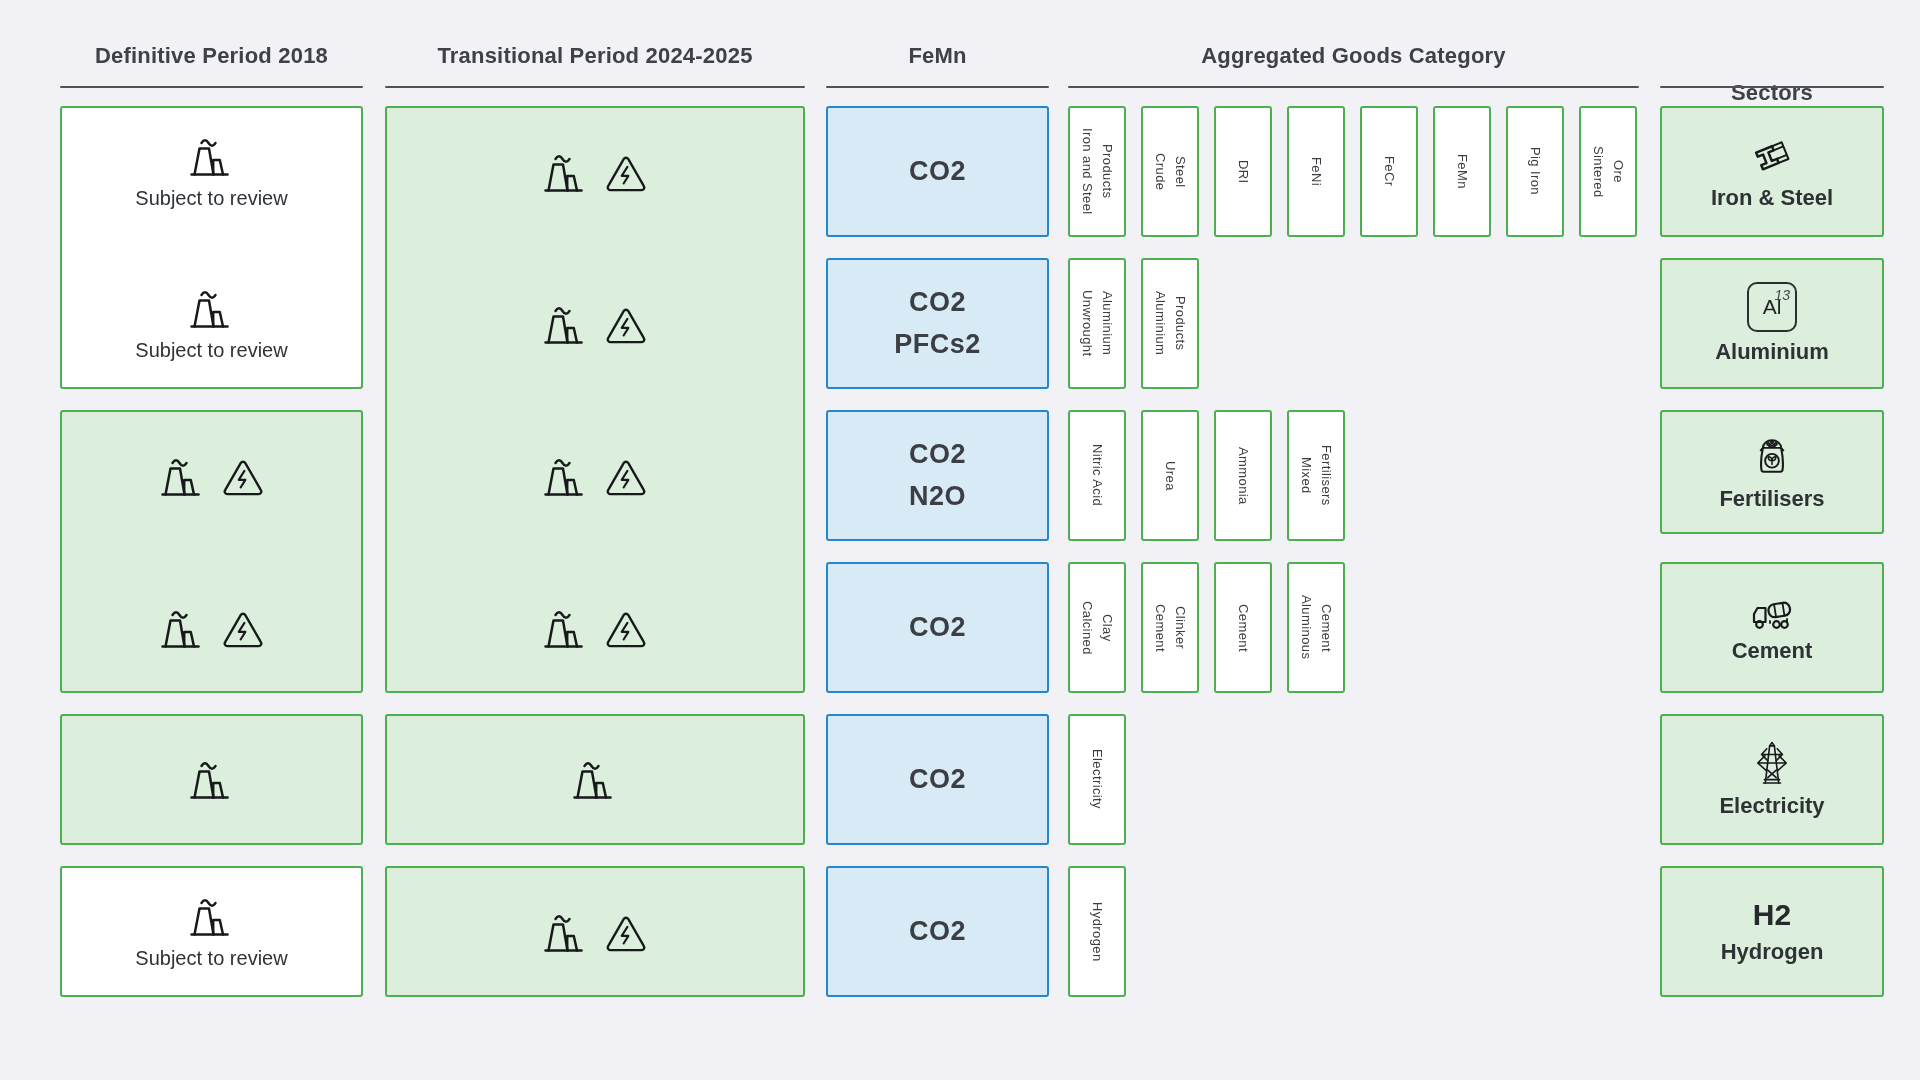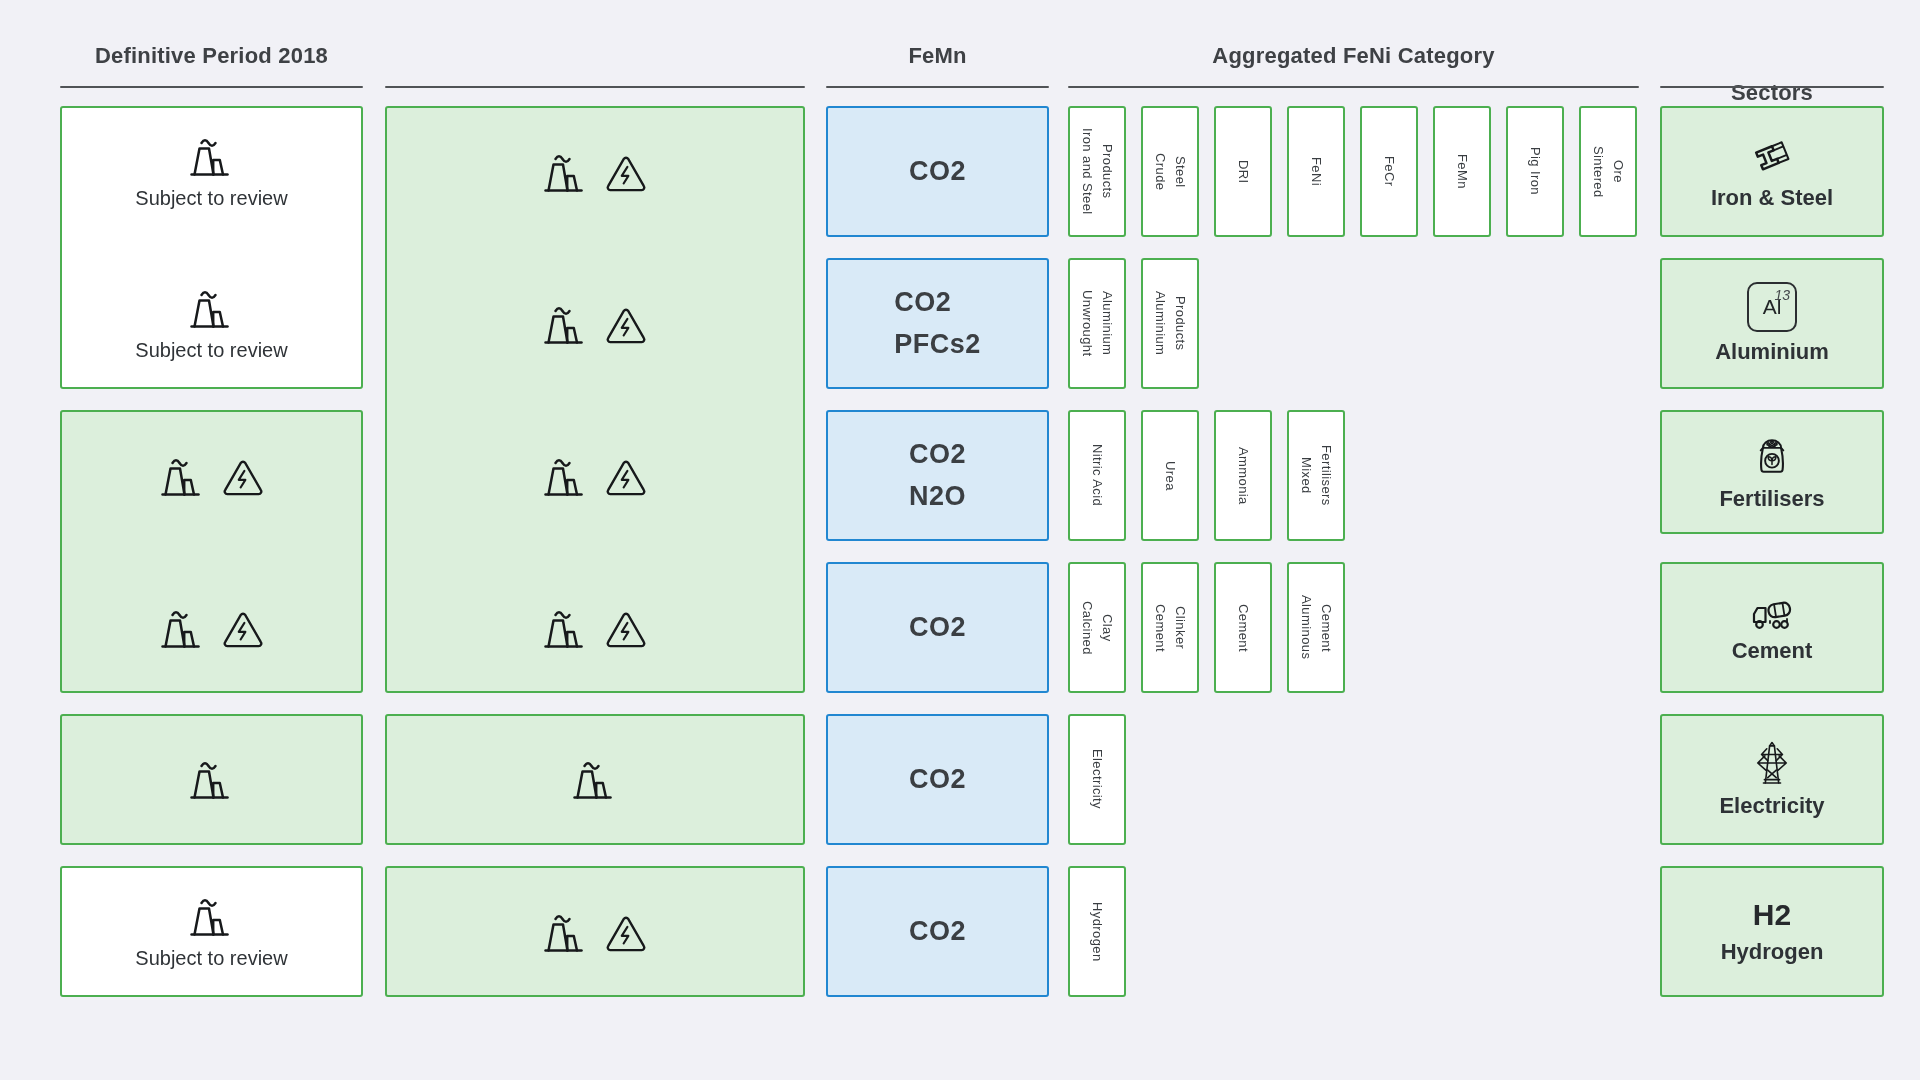--- a/index.html
+++ b/index.html
@@ -4,21 +4,21 @@
 <style>
   html,body{margin:0;padding:0;background:#f1f1f6;font-family:"Liberation Sans",sans-serif;}
   #stage{position:relative;width:1920px;height:1080px;background:#f1f1f6;overflow:hidden;}
 
   .hdr{position:absolute;top:43px;font-size:22px;font-weight:600;color:#3e4145;text-align:center;letter-spacing:.2px;}
   .rule{position:absolute;top:86px;height:2px;background:#505356;border-radius:1px;}
 
   .box{position:absolute;box-sizing:border-box;border:2px solid #4caf50;border-radius:3px;background:#fff;}
   .green{background:#dcefdc;}
   .gas{background:#d9eaf7;border-color:#2187d1;display:flex;align-items:center;justify-content:center;}
-  .gas span{white-space:pre-line;font-size:27px;font-weight:600;color:#3b3f43;line-height:1.55;letter-spacing:.5px;}
+  .gas span{white-space:pre-line;text-align:center;font-size:27px;font-weight:600;color:#3b3f43;line-height:1.55;letter-spacing:.5px;}
 
   .vgood{display:flex;align-items:center;justify-content:center;padding:6px 2px;}
   .vgood span{writing-mode:vertical-lr;text-orientation:mixed;white-space:pre-line;text-align:center;
               font-size:13px;line-height:1.5;color:#3a3e42;letter-spacing:.4px;}
 
   .sector{display:flex;flex-direction:column;align-items:center;justify-content:center;gap:7px;}
   .sector .lbl{font-size:22px;font-weight:600;color:#2e3236;}
   .h2big{font-size:30px;font-weight:700;color:#26292c;}
 
   .grp{position:absolute;left:0;right:0;display:flex;flex-direction:column;align-items:center;gap:9px;transform:translateY(-50%);}
@@ -88,22 +88,23 @@
       <path d="M5 24 h30 M5 24 l7.5 -7.5 M35 24 l-7.5 -7.5 M5 24 l8.5 7.5 M35 24 l-8.5 7.5"></path>
       <path d="M15.5 31.5 L24.5 39.5 M24.5 31.5 L15.5 39.5"></path>
       <path d="M11 45 h18 M12 41.5 h16"></path>
     </symbol>
   </defs>
 </svg>
 
 <div id="stage">
 
   <div class="hdr" style="left:60px;width:303px;">Definitive Period 2018</div>
+  <div class="hdr" style="left:385px;width:420px;">Transitional Period 2024-2025</div>
   <div class="hdr" style="left:826px;width:223px;">FeMn</div>
-  <div class="hdr" style="left:1068px;width:571px;">Aggregated FeNi Category</div>
+  <div class="hdr" style="left:1068px;width:571px;">Aggregated Goods Category</div>
   <div class="hdr" style="left:1660px;width:224px;margin-top:37px;">Sectors</div>
   <div class="rule" style="left:60px;width:303px;"></div>
   <div class="rule" style="left:385px;width:420px;"></div>
   <div class="rule" style="left:826px;width:223px;"></div>
   <div class="rule" style="left:1068px;width:571px;"></div>
   <div class="rule" style="left:1660px;width:224px;"></div>
 
   <div class="box" style="left:60px;top:106px;width:303px;height:283px;">
     <div class="grp" style="top:65px;">
       <svg class="ic" width="46" height="42">

